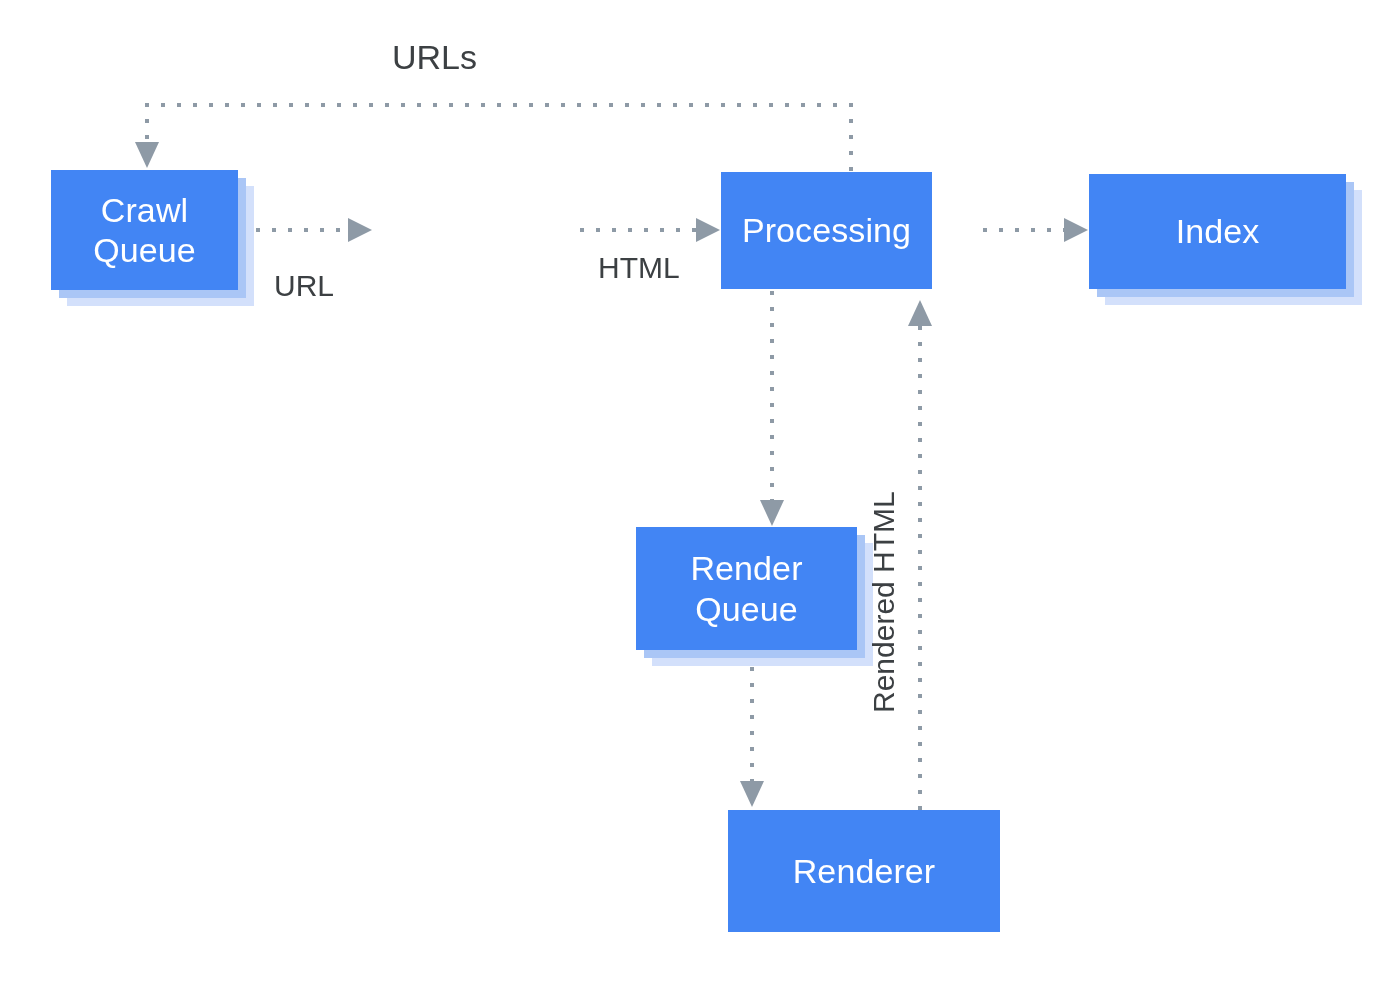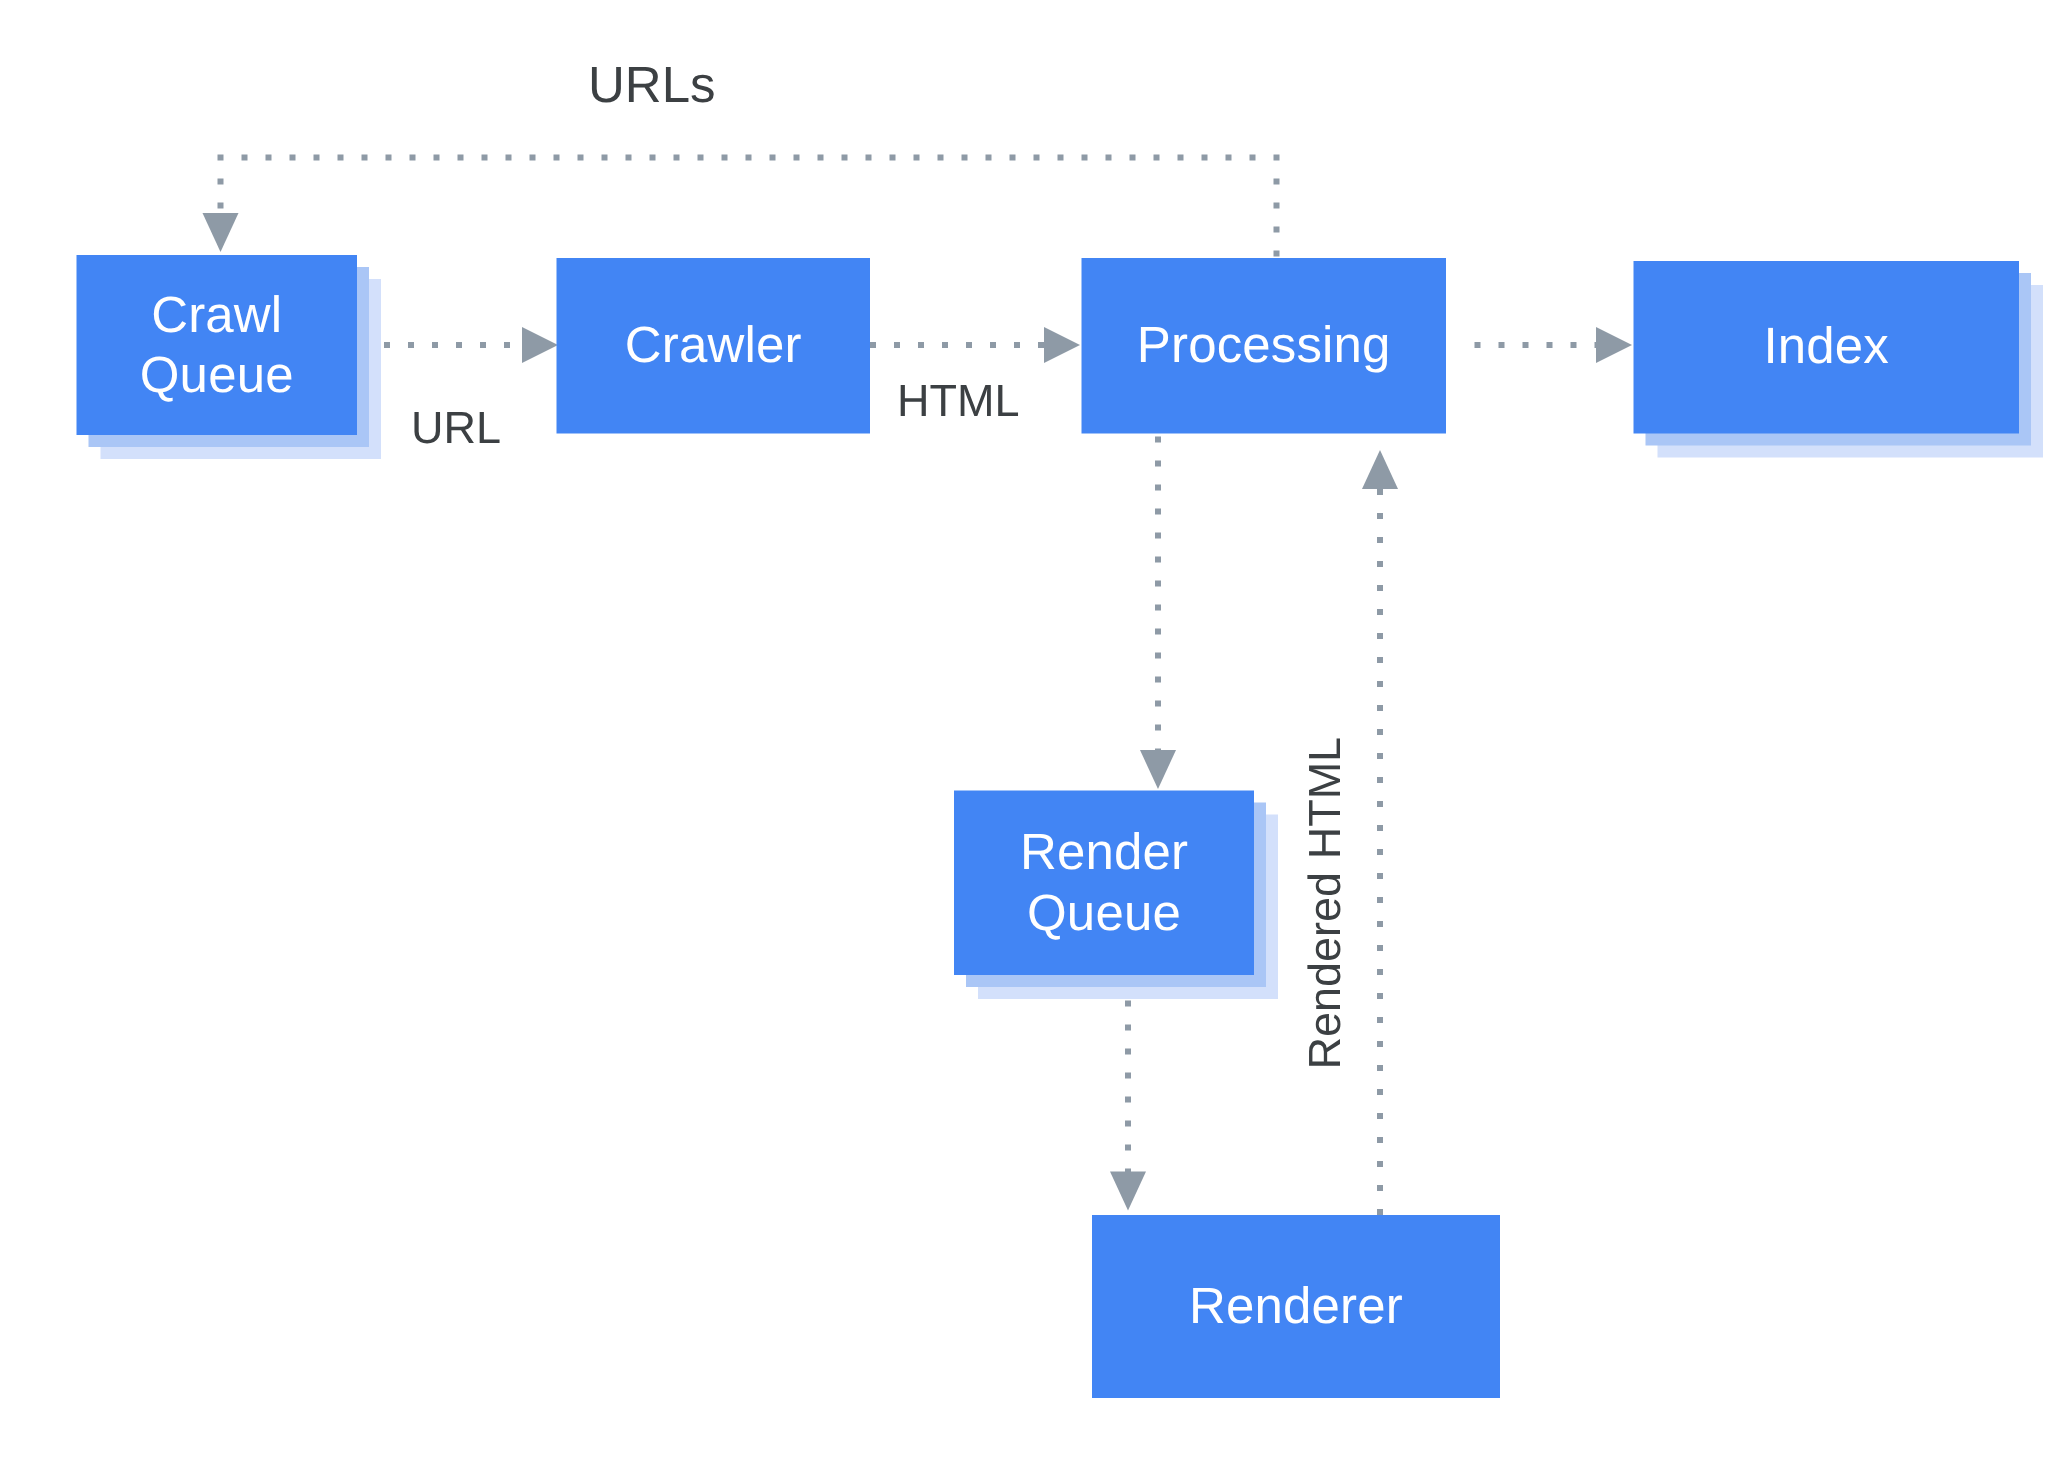--- a/index.html
+++ b/index.html
@@ -134,43 +134,37 @@
 
   <div class="node" style="left:51px; top:170px; width:187px; height:120px;">
     <div class="layer back2"></div>
     <div class="layer back1"></div>
     <div class="layer front">
       <span class="label">Crawl
 Queue</span>
     </div>
   </div>
 
-  <div class="node flat" style="left:371px; top:172px; width:209px; height:117px;">
 
-    <div class="layer front">
-      <span class="label">Crawler</span>
-    </div>
-  </div>
-
-  <div class="node flat" style="left:721px; top:172px; width:243px; height:117px;">
+  <div class="node flat" style="left:721px; top:172px; width:211px; height:117px;">
 
     <div class="layer front">
       <span class="label">Processing</span>
     </div>
   </div>
 
   <div class="node" style="left:1089px; top:174px; width:213px; height:115px;padding-left:44px;">
     <div class="layer back2"></div>
     <div class="layer back1"></div>
     <div class="layer front">
       <span class="label">Index</span>
     </div>
   </div>
 
-  <div class="node" style="left:636px; top:527px; width:200px; height:123px;">
+  <div class="node" style="left:636px; top:527px; width:200px; height:123px;padding-left:21px;">
     <div class="layer back2"></div>
     <div class="layer back1"></div>
     <div class="layer front">
       <span class="label">Render
 Queue</span>
     </div>
   </div>
 
   <div class="node flat" style="left:728px; top:810px; width:272px; height:122px;">
 

